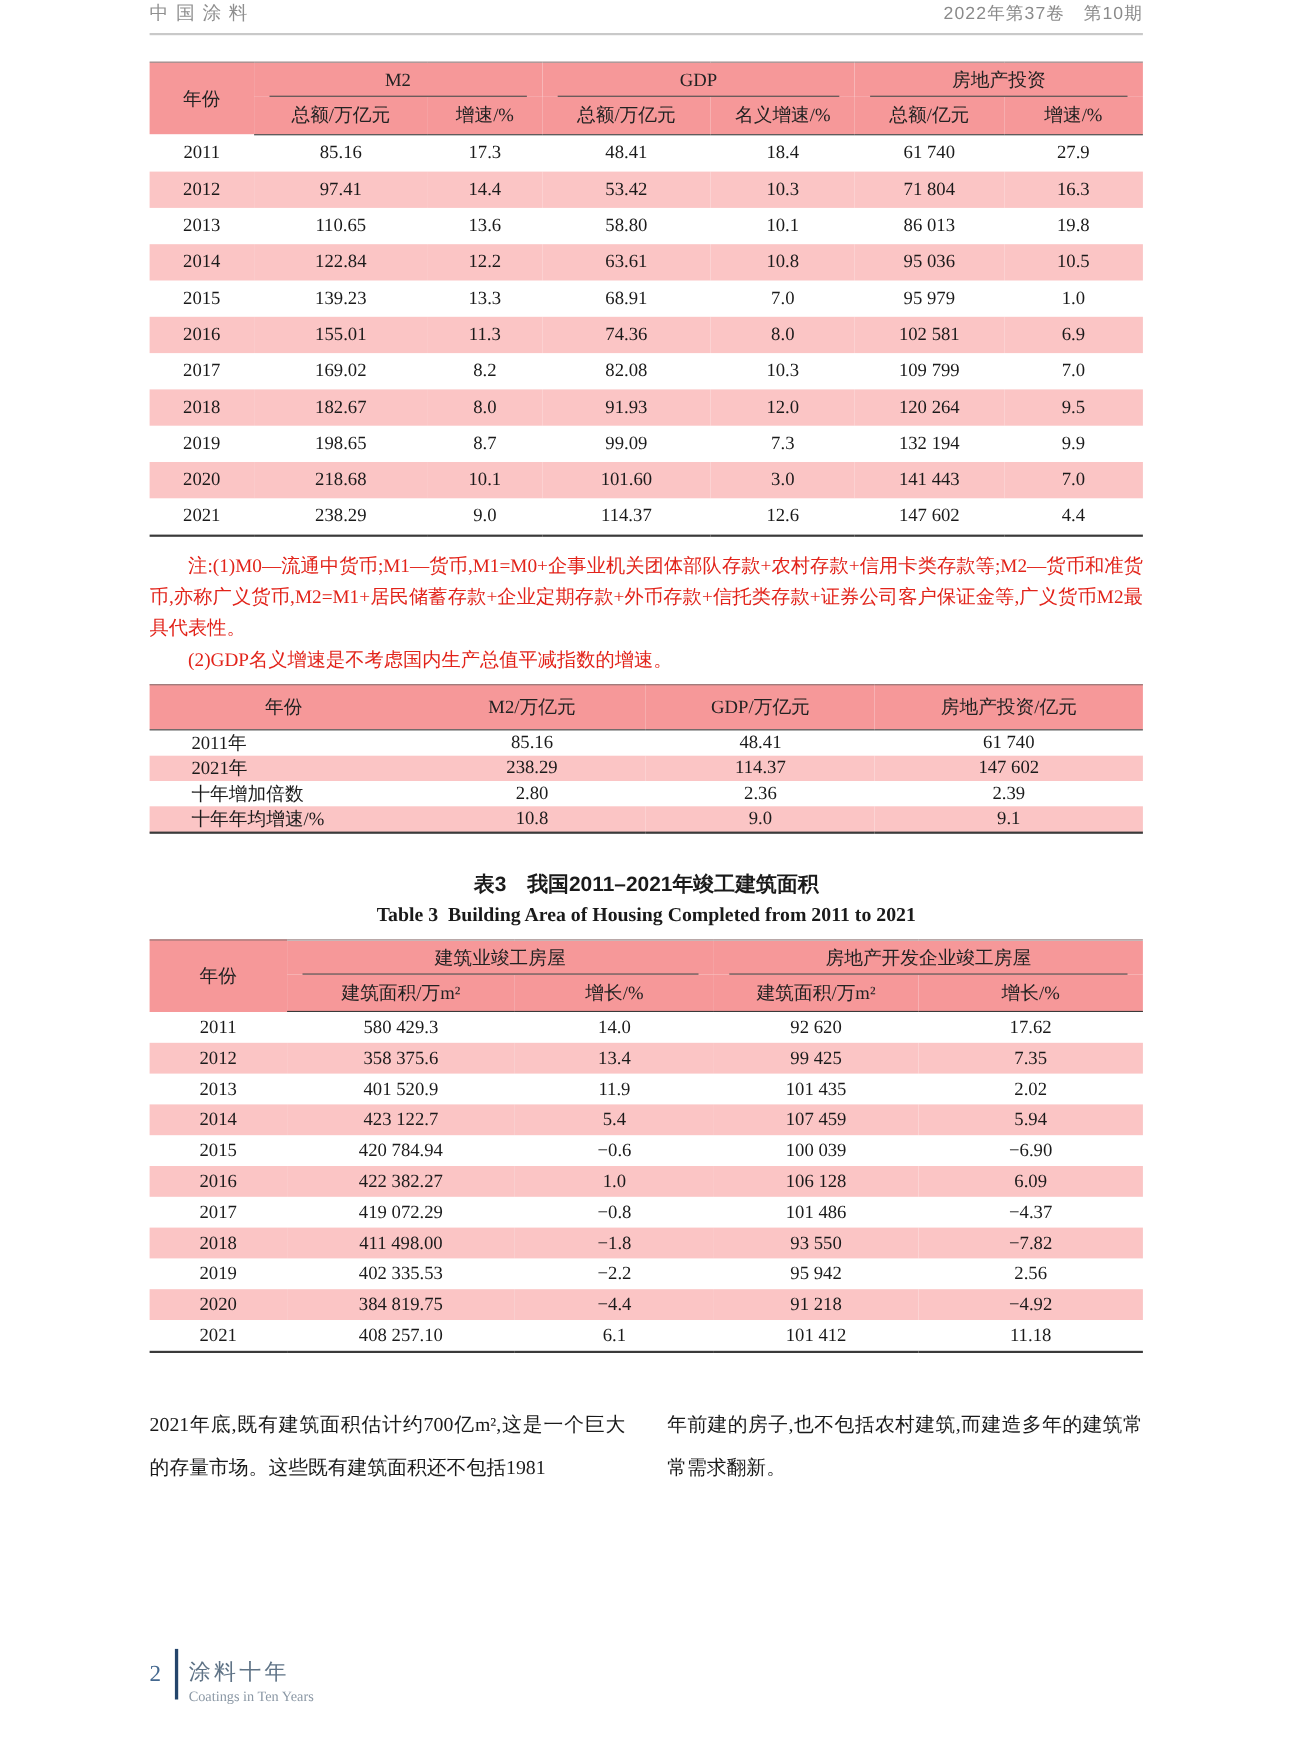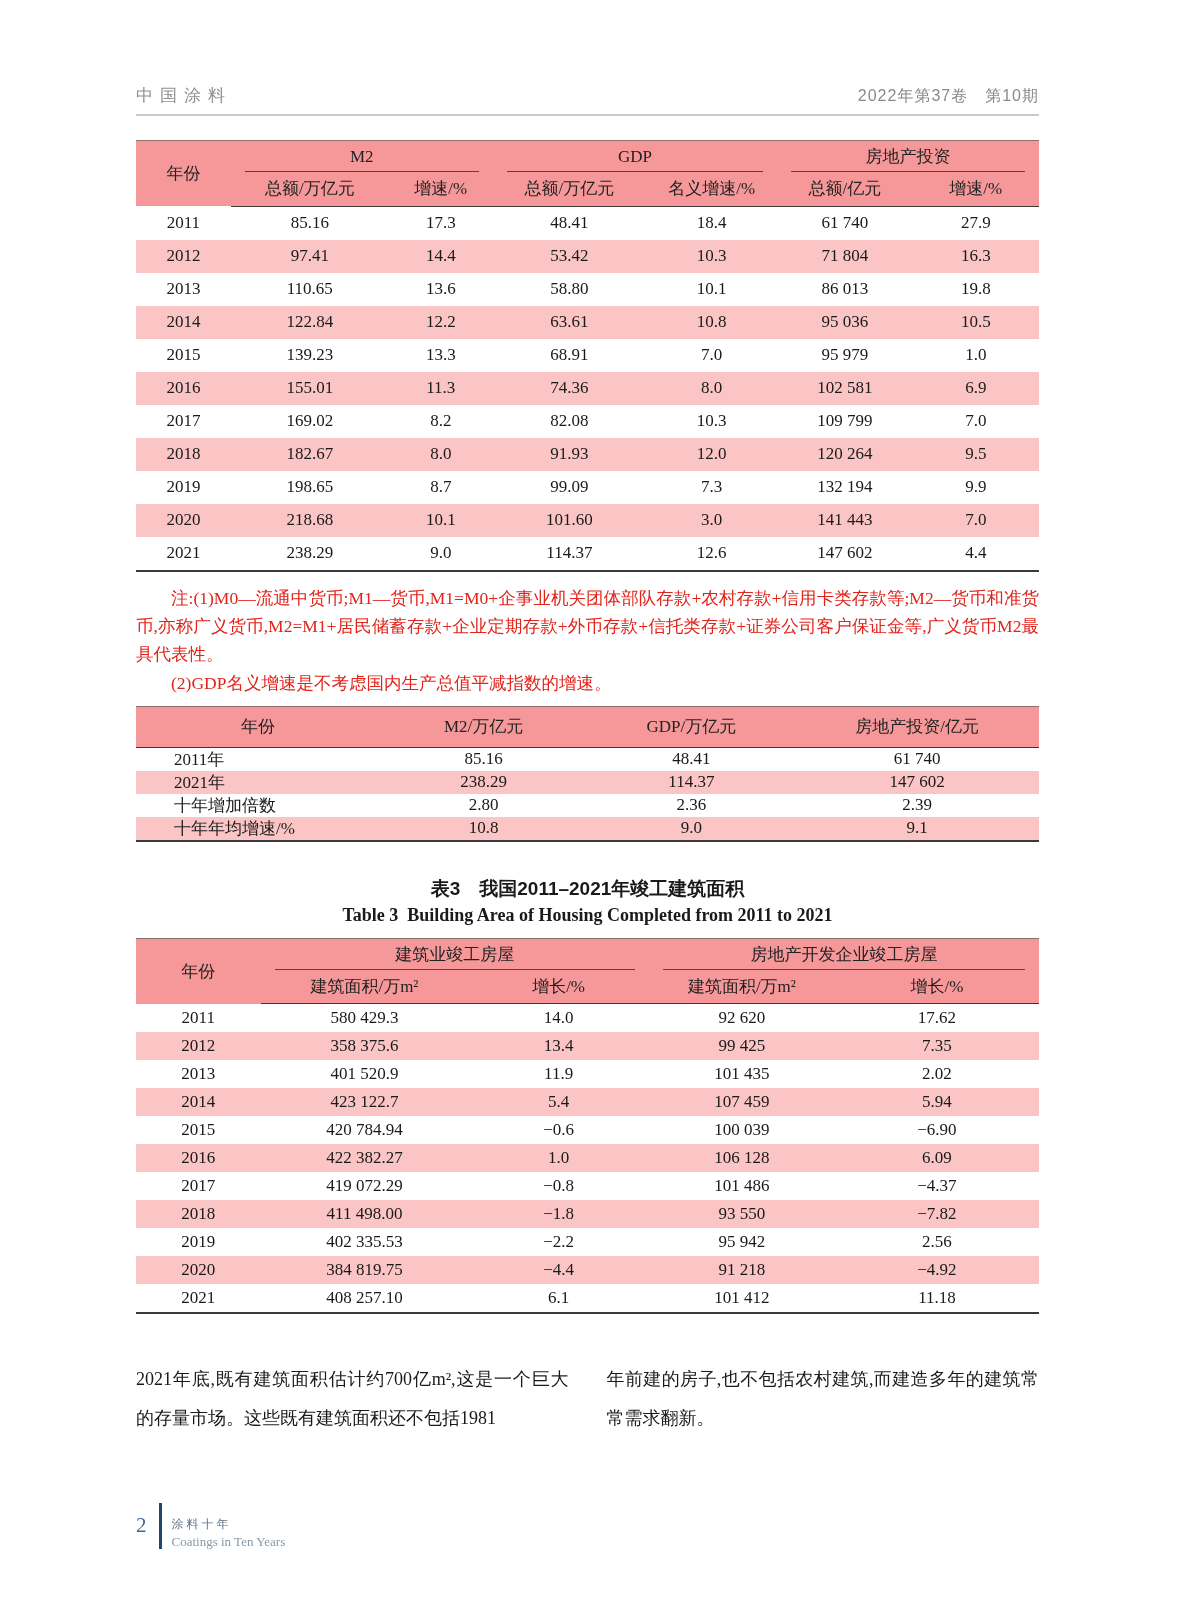--- a/index.html
+++ b/index.html
@@ -17,21 +17,21 @@
   .page{
     width:1187px;height:1600px;background:#ffffff;position:relative;
     margin:0 auto;box-sizing:border-box;
     font-family:"Liberation Serif","DejaVu Serif",serif;color:#1a1a1a;
     overflow:hidden;
   }
   .content{padding:0 148px 0 136px;}
   
   .runhead{
     display:flex;justify-content:space-between;align-items:flex-end;
-    padding-top:84px;padding-bottom:7px;border-bottom:2px solid var(--rule-grey);
+    padding-bottom:7px;border-bottom:2px solid var(--rule-grey);
   }
   .runhead .journal{
     font-family:"Liberation Sans","DejaVu Sans",sans-serif;
     font-size:17px;color:#8f8f8f;letter-spacing:7px;
   }
   .runhead .issue{
     font-family:"Liberation Sans","DejaVu Sans",sans-serif;
     font-size:16px;color:#8a8a8a;letter-spacing:1px;
   }
   
@@ -88,21 +88,21 @@
     position:absolute;left:136px;bottom:50px;
     display:flex;align-items:center;
   }
   .pagefoot .pagenum{
     font-size:21px;color:var(--footer-blue);margin-right:12px;
     font-family:"Liberation Serif","DejaVu Serif",serif;
   }
   .pagefoot .bar{width:3px;height:46px;background:var(--footer-bar);margin-right:10px;}
   .pagefoot .brand .zh{
     font-family:"Liberation Sans","DejaVu Sans",sans-serif;
-    font-size:12px;color:var(--footer-grey);letter-spacing:3px;line-height:1.1;margin-top:16px;
+    font-size:20px;color:var(--footer-grey);letter-spacing:3px;line-height:1.1;margin-top:16px;
   }
   .pagefoot .brand .en{
     font-family:"Liberation Serif","DejaVu Serif",serif;
     font-size:13px;color:var(--footer-sub);margin-top:3px;
   }
 </style>
 </head>
 <body>
 
 <div class="page">

